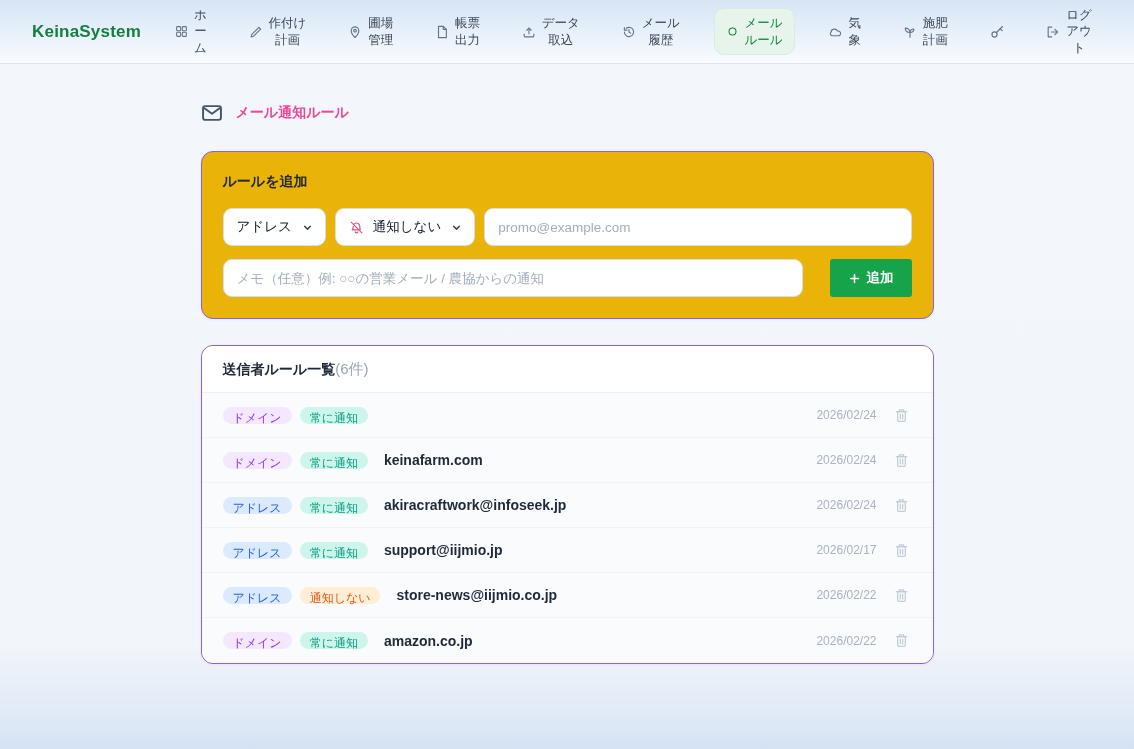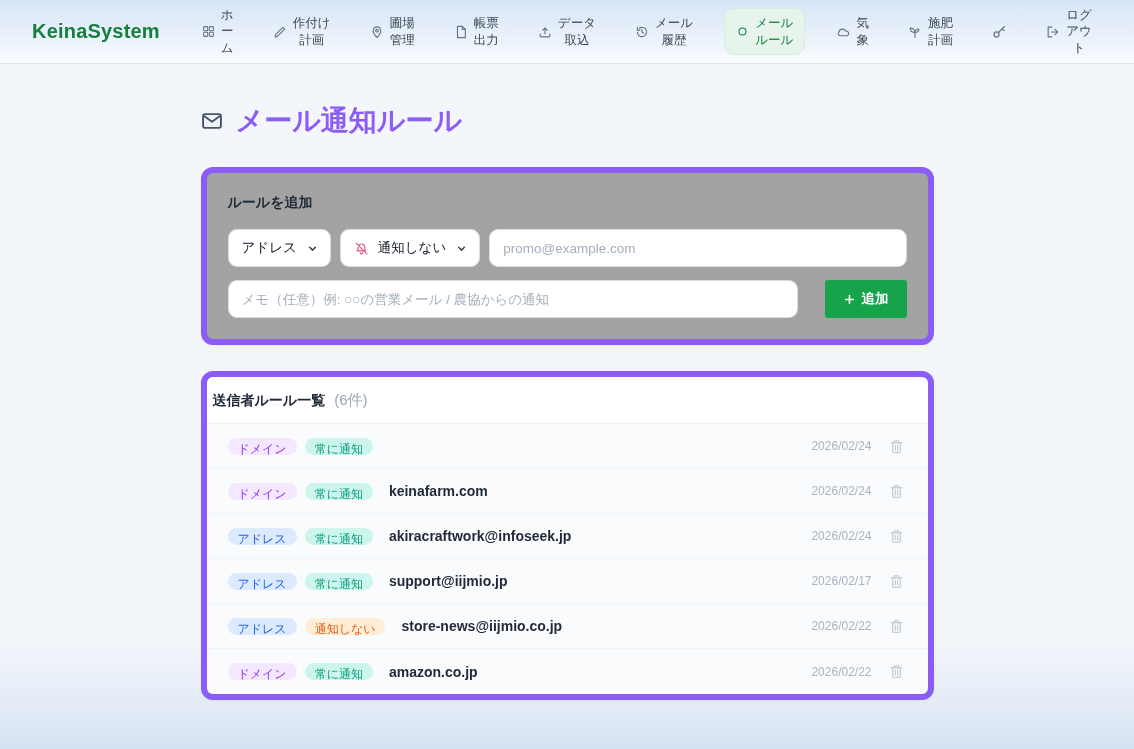--- a/index.html
+++ b/index.html
@@ -9,41 +9,41 @@
     background:linear-gradient(180deg,#f3f6fa 0%,#f2f5fa 86%,#dde8f5 97%,#d4e2f3 100%);
     color:#1e293b;
   }
   
   header.topbar {
     height:64px; display:flex; align-items:center;
     padding:0 34px 0 32px;
     background:linear-gradient(180deg,#d7e5f6 0%,#e9f1fa 55%,#f9fbfe 100%);
     border-bottom:1px solid #dfe5ee;
   }
-  .logo { font-size:20px; font-weight:700; color:var(--brand-green,#15803d); letter-spacing:.2px; cursor:pointer; margin-right:34px; white-space:nowrap; }
+  .logo { font-size:17px; font-weight:700; color:var(--brand-green,#15803d); letter-spacing:.2px; cursor:pointer; margin-right:26px; white-space:nowrap; }
   nav.mainnav { flex:1; display:flex; align-items:center; justify-content:space-between; }
   .nav-item {
     display:flex; align-items:center; gap:6px;
     color:#3b4758; cursor:pointer; padding:5px 8px; border-radius:10px;
   }
   .nav-item .nicon { display:flex; color:#64748b; }
   .nav-item .nlabel { font-size:12.5px; line-height:1.3; text-align:center; }
   .nav-item .nlabel span { display:block; white-space:nowrap; }
   .nav-item.active {
     background:var(--active-nav-bg,#e7f4ec);
     border:1px solid #d7edde; padding:6px 11px;
   }
   .nav-item.active, .nav-item.active .nicon { color:var(--brand-green,#15803d); }
   
   main { padding-top:38px; }
   .container { width:733px; margin:0 auto; }
-  .page-title { display:flex; align-items:center; gap:13px; font-size:28px; font-weight:700; color:#8b5cf6; margin-bottom:27px; }
+  .page-title { display:flex; align-items:center; gap:13px; font-size:14px; font-weight:700; color:#ec4899; margin-bottom:27px; }
   .page-title .ticon { display:flex; color:#475569; }
   .card {
-    background:#a3a3a3; border:6px solid #8b5cf6; border-radius:12px;
+    background:#eab308; border:1px solid #8b5cf6; border-radius:12px;
     box-shadow:0 1px 3px rgba(15,23,42,.05);
   }
   .add-card { padding:21px; }
   .card-heading { font-size:14px; font-weight:700; color:#1f2937; margin-bottom:17px; }
   .form-row { display:flex; align-items:center; gap:9px; }
   .form-row + .form-row { margin-top:13px;gap:27px; }
   .selectbox {
     height:38px; display:flex; align-items:center; gap:9px;
     padding:0 11px 0 13px; background:#fff;
     border:1px solid #d6dde6; border-radius:9px;
@@ -59,21 +59,21 @@
   .text-input::placeholder { color:#a3aebb; }
   .grow { flex:1; min-width:0; }
   .add-btn {
     height:38px; width:82px; flex:none;
     display:flex; align-items:center; justify-content:center; gap:6px;
     background:var(--accent-green,#16a34a); color:#fff; border:none; border-radius:3px;
     font-size:13.5px; font-weight:700; font-family:inherit; cursor:pointer;
   }
   
   .list-card { margin-top:26px; overflow:hidden; }
-  .list-header { display:flex; align-items:baseline; gap:9px; padding:14px 6px 13px; border-bottom:1px solid #edf1f6; background:#fff; }
+  .list-header { display:flex; align-items:baseline; padding:14px 21px 13px; border-bottom:1px solid #edf1f6; background:#fff; }
   .list-title { font-size:14px; font-weight:700; color:#1f2937; }
   .list-count { font-size:15px; color:#9aa5b3; }
   .rule-row {
     display:flex; align-items:center; gap:8px;
     height:45px; padding:0 21px; background:#fafbfd;
     border-bottom:1px solid #f0f3f7;
   }
   .rule-row:last-child { border-bottom:none; }
   .badge {
     font-size:12px; line-height:1; padding:5px 10px 0; border-radius:999px; white-space:nowrap;

